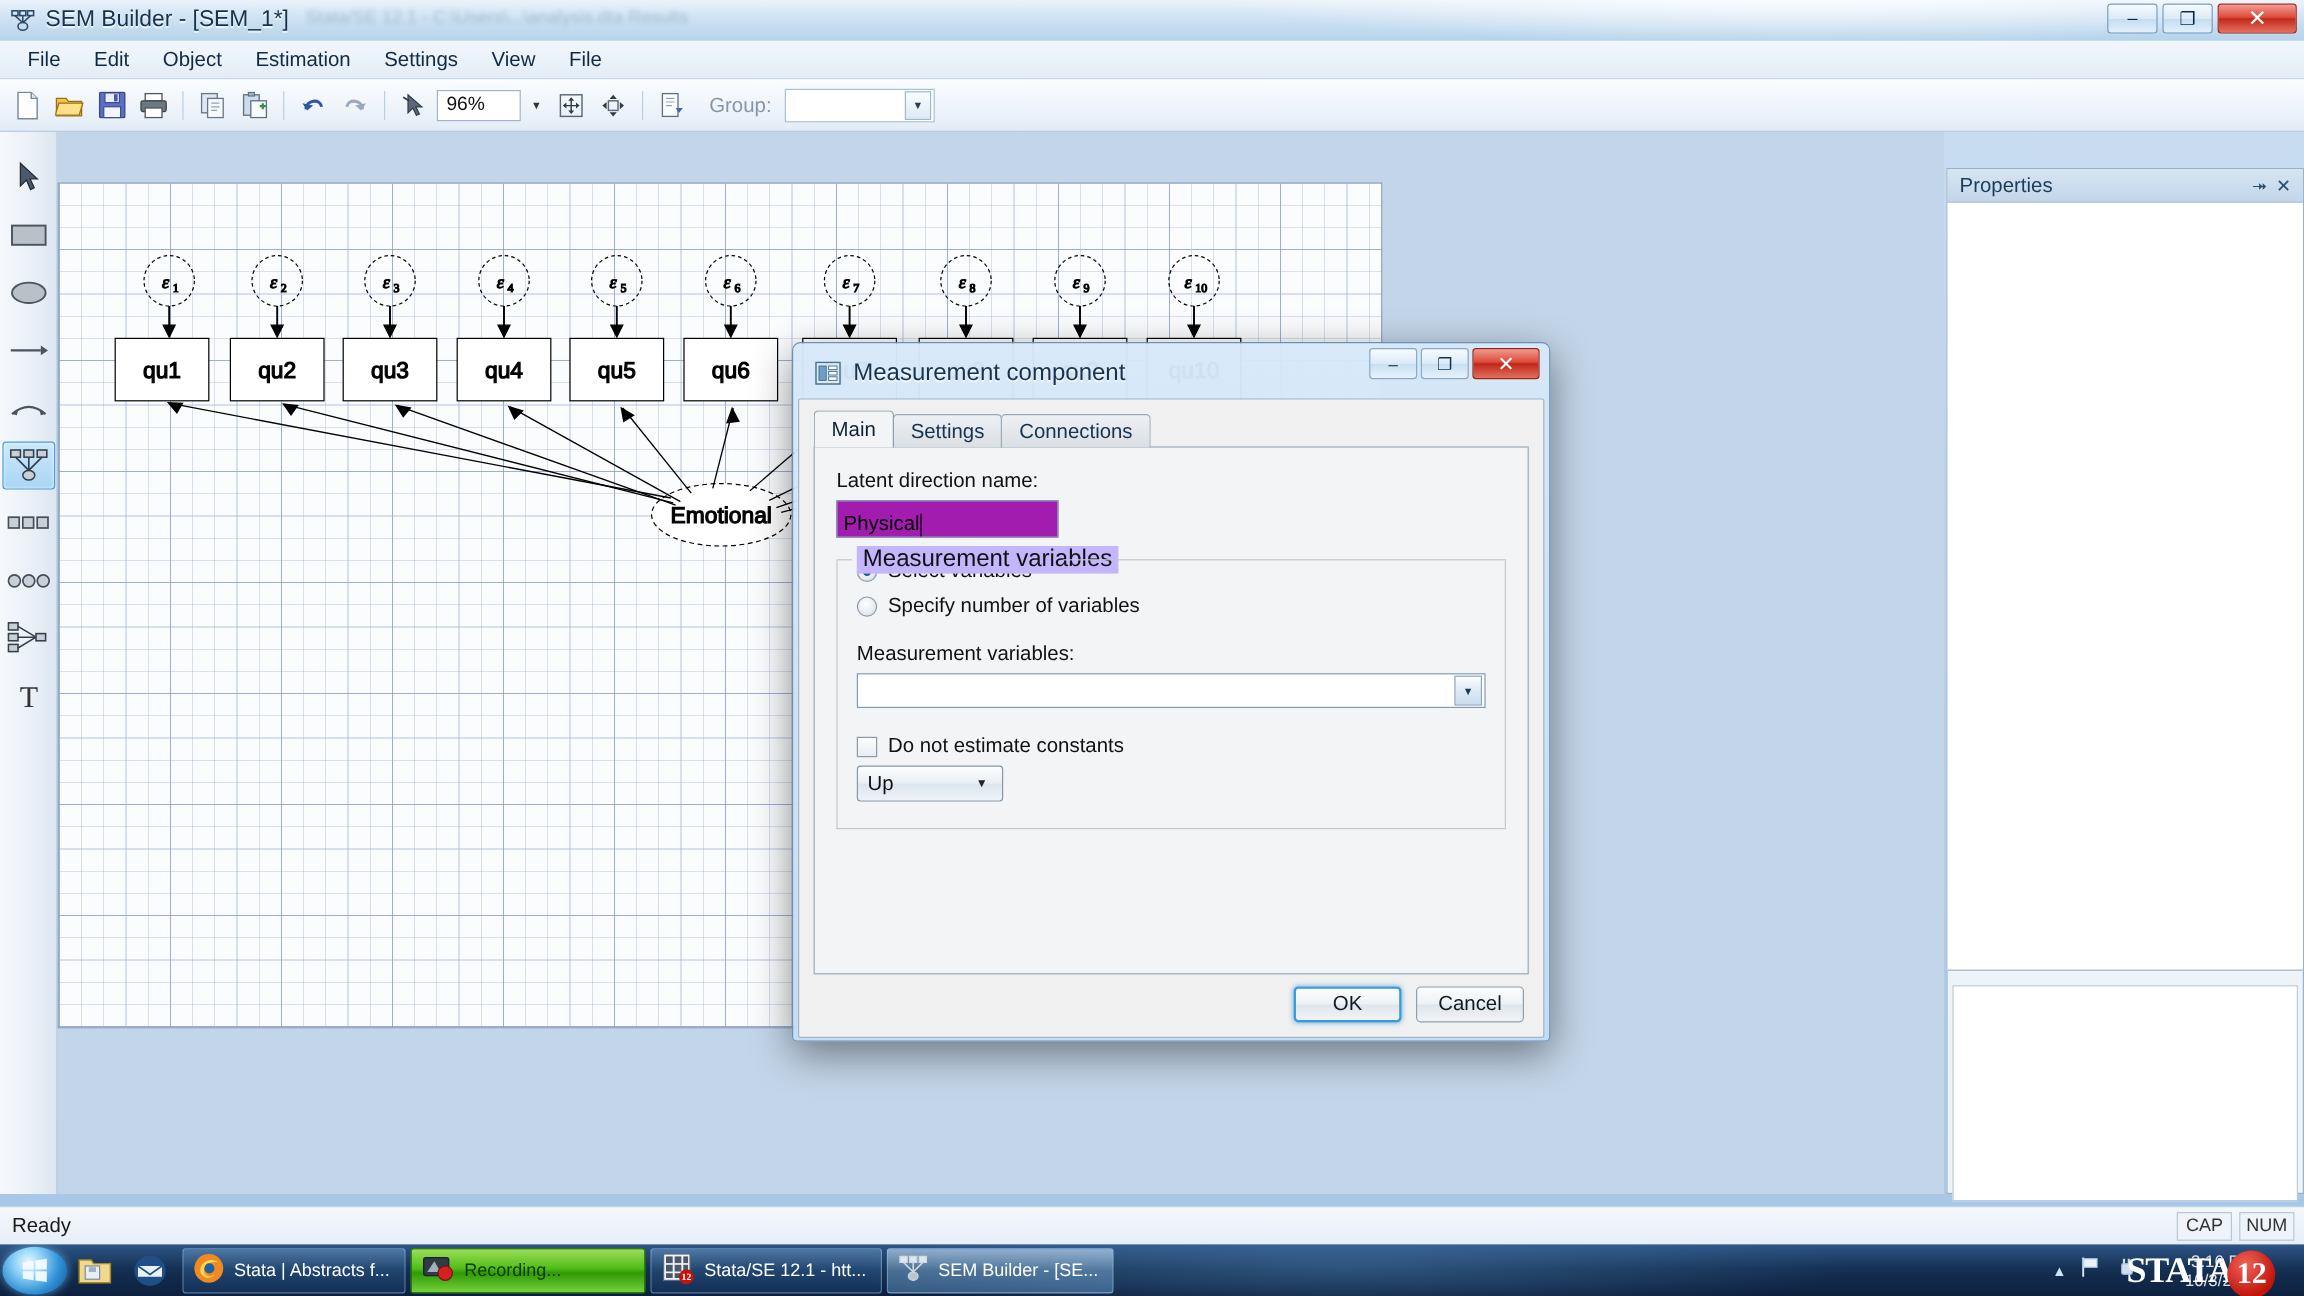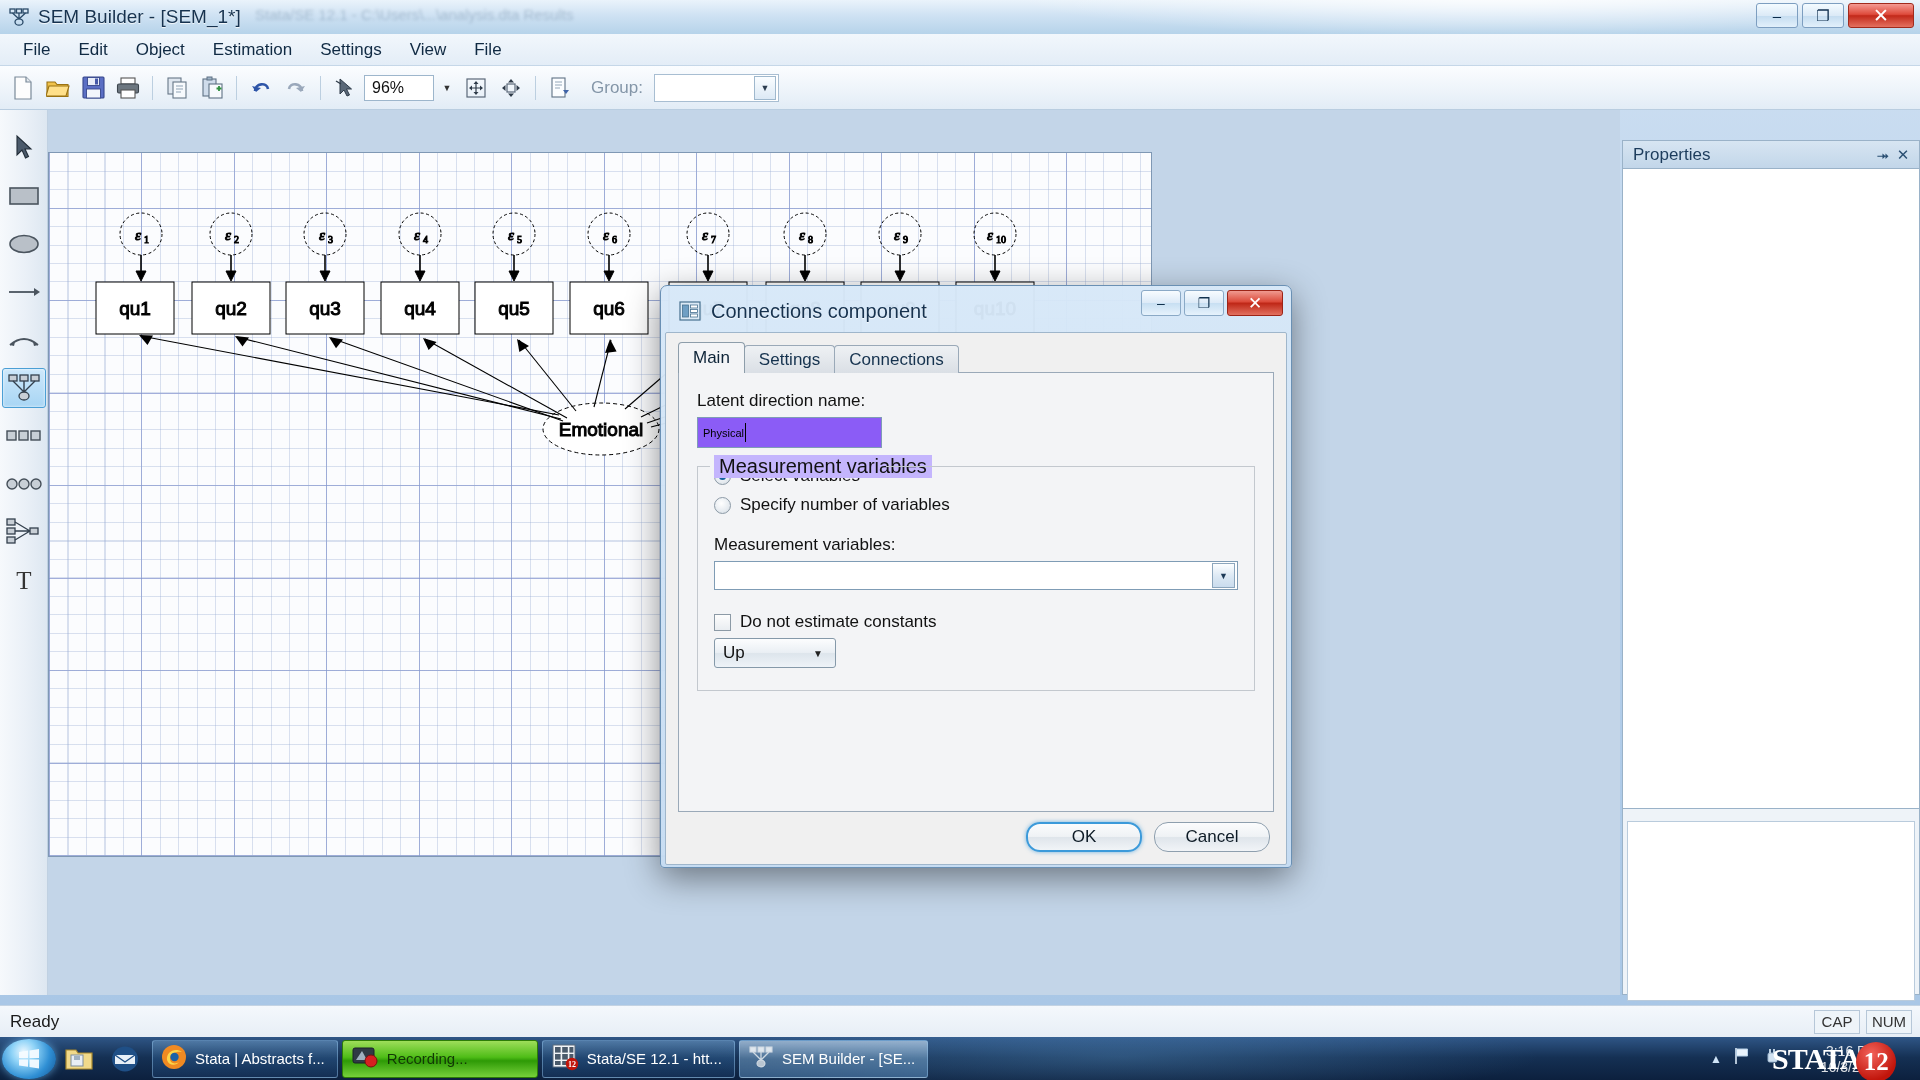--- a/index.html
+++ b/index.html
@@ -235,22 +235,22 @@
     border: 1px solid #9aa9b8; border-bottom: none; border-radius: 4px 4px 0 0; margin-right: -1px;
     background: linear-gradient(180deg,#eef1f4 0%, #dadfe5 100%);
   }
   .tab.active { background: #f3f4f6; height: 31px; border-color: #8d9daa; color: #0d2337; z-index: 4; }
   #tab-panel {
     background: #f3f4f6; border: 1px solid #9aa9b8; margin-top: -1px; height: 440px;
     padding: 18px 18px 0 18px; position: relative; z-index: 2;
   }
   .field-label { font-size: 17px; color: #111; margin-bottom: 6px; }
   #latent-input {
-    width: 185px; height: 31px; background: #8b5cf6; border: 1px solid #7f9cb5;
-    display: flex; align-items: center; padding-left: 5px; font-size: 11px; color: #000;
+    width: 185px; height: 31px; background: #a21caf; border: 1px solid #7f9cb5;
+    display: flex; align-items: flex-end; padding-left: 5px; font-size: 17px; color: #000;
   }
   .caret { display: inline-block; width: 1px; height: 19px; background: #000; margin-left: 1px; }
   #meas-group {
     margin-top: 18px; border: 1px solid #c3c8ce; border-top: none; padding: 0 16px 22px 16px;
     position: relative;
   }
   #meas-group::before {
     content: ""; position: absolute; left: 0; top: 0; width: 12px; height: 1px; background: #c3c8ce;
   }
   #meas-group::after {
@@ -286,21 +286,21 @@
   #dir-combo {
     margin-top: 6px; width: 122px; height: 30px;
     background: linear-gradient(180deg,#fcfdfe 0%, #eaeff4 48%, #dde5ec 52%, #eef3f8 100%);
     border: 1px solid #8599a9; border-radius: 3px;
     display: flex; align-items: center; padding-left: 8px; font-size: 17px; color: #111;
     position: relative;
   }
   #dir-combo .arw { position: absolute; right: 12px; font-size: 10px; color: #222; }
   #dlg-buttons { position: absolute; right: 16px; bottom: 12px; display: flex; gap: 12px; }
   .dlg-btn {
-    width: 116px; height: 30px; border-radius: 14px; font-size: 17px; color: #0e1b26;
+    width: 90px; height: 30px; border-radius: 4px; font-size: 17px; color: #0e1b26;
     display: flex; align-items: center; justify-content: center;
     background: linear-gradient(180deg,#fbfcfd 0%, #eff2f5 48%, #dfe5eb 52%, #f1f4f7 100%);
     border: 1px solid #8e9fae;
   }
   .dlg-btn.default { border: 2px solid #3c9ada; box-shadow: 0 0 4px rgba(60,154,218,.7); }
 </style>
 </head>
 <body>
 
 <div id="app-window">
@@ -646,21 +646,21 @@
   <div id="dlg-titlebar">
     <span id="dlg-icon">
       <svg width="22" height="20" viewBox="0 0 22 20">
         <rect x="1" y="1" width="20" height="18" fill="#dceaf6" stroke="#46708f" stroke-width="1.2"></rect>
         <rect x="3.5" y="4" width="6" height="12" fill="#6f9fc4" stroke="#46708f" stroke-width="0.8"></rect>
         <rect x="11.5" y="4" width="7" height="3" fill="#fff" stroke="#46708f" stroke-width="0.8"></rect>
         <rect x="11.5" y="8.5" width="7" height="3" fill="#fff" stroke="#46708f" stroke-width="0.8"></rect>
         <rect x="11.5" y="13" width="7" height="3" fill="#fff" stroke="#46708f" stroke-width="0.8"></rect>
       </svg>
     </span>
-    <span id="dlg-title">Connections component</span>
+    <span id="dlg-title">Measurement component</span>
     <div id="dlg-winbtns">
       <div class="dlg-wb">–</div>
       <div class="dlg-wb">❐</div>
       <div class="dlg-wb close">✕</div>
     </div>
   </div>
 
   <div id="dlg-body">
     <div id="tabs">
       <div class="tab active">Main</div>

